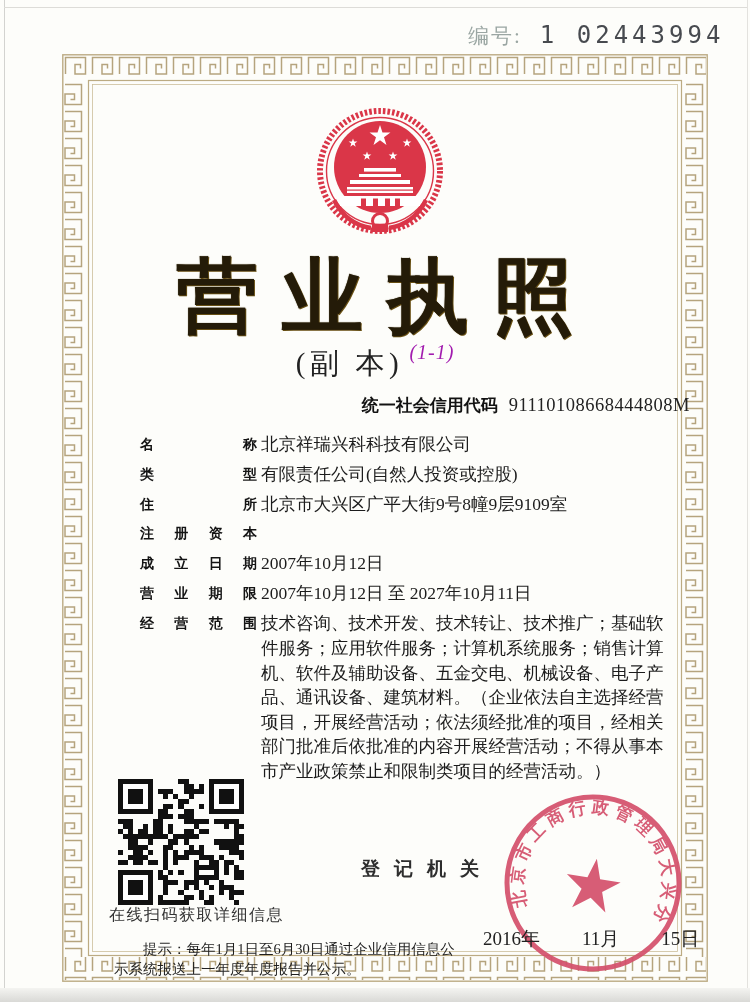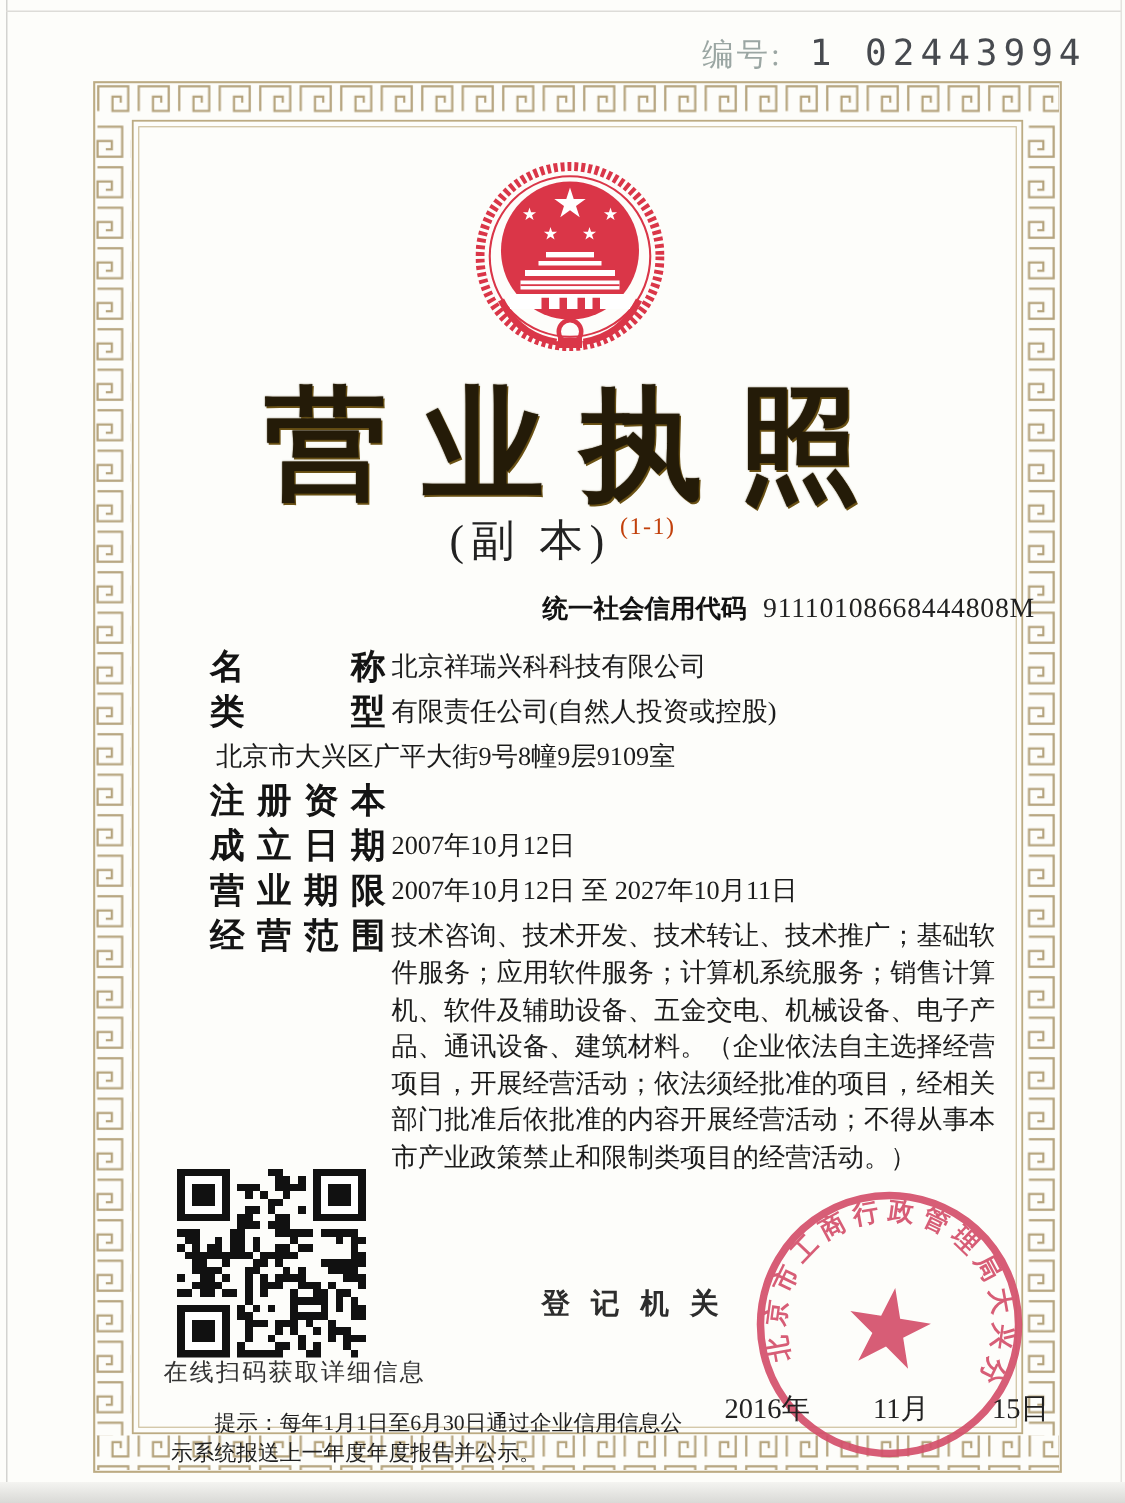--- a/index.html
+++ b/index.html
@@ -31,34 +31,34 @@
   
   .title-row{position:absolute;left:0;top:243px;width:100%;display:flex;justify-content:center;}
   .title-row h1{
     margin:0;font-family:"Liberation Sans","DejaVu Sans",sans-serif;
     font-size:81px;font-weight:900;letter-spacing:0.30em;margin-right:-0.30em;
     color:#241b08;
     text-shadow:0 0 1px #3a2c0d, 1px 1px 0 #6d5416;
   }
   .subtitle-row{position:absolute;left:0;top:341px;width:100%;text-align:center;}
   .subtitle-row .sub{font-size:29px;color:#222;letter-spacing:0.16em;font-family:Liberation Serif, serif;}
-  .subtitle-row .copyidx{font-size:16px;color:#c2410c;vertical-align:14px;margin-left:6px;letter-spacing:1px;}
+  .subtitle-row .copyidx{font-size:20px;color:#a21caf;vertical-align:14px;margin-left:6px;letter-spacing:1px;font-style:italic;}
 
   
   .credit{position:absolute;top:394px;right:60px;white-space:nowrap;}
   .credit .clab{font-family:"Liberation Sans","DejaVu Sans",sans-serif;
     font-weight:700;font-size:17px;color:#121212;}
   .credit .cval{font-size:18.5px;color:#222;letter-spacing:.5px;margin-left:7px;}
 
   
   .fields{position:absolute;left:140px;top:430px;width:524px;}
   .frow{display:flex;align-items:flex-start;}
   .frow .flabel{
     flex:0 0 117px;font-family:"Liberation Sans","DejaVu Sans",sans-serif;
-    font-weight:700;font-size:23px;color:#141414;line-height:29.8px;
+    font-weight:700;font-size:14px;color:#141414;line-height:29.8px;
     text-align:justify;text-align-last:justify;
   }
   .frow .fvalue{flex:1;margin-left:4px;font-size:17.5px;color:#1c1c1c;line-height:29.8px;}
   .frow.scope .fvalue{line-height:24.6px;padding-top:2.6px;}
 
   
   .qrwrap{position:absolute;left:118px;top:779px;width:126px;height:126px;}
   .qrwrap svg{display:block;width:126px;height:126px;}
   .qr-caption{position:absolute;left:109px;top:905px;font-size:16px;
     letter-spacing:1.5px;color:#333;}
@@ -162,20 +162,21 @@
   <div class="fields">
     <div class="frow">
       <span class="flabel">名称</span>
       <span class="fvalue">北京祥瑞兴科科技有限公司</span>
     </div>
     <div class="frow">
       <span class="flabel">类型</span>
       <span class="fvalue">有限责任公司(自然人投资或控股)</span>
     </div>
     <div class="frow">
+      <span class="flabel">住所</span>
       <span class="fvalue">北京市大兴区广平大街9号8幢9层9109室</span>
     </div>
     <div class="frow">
       <span class="flabel">注册资本</span>
     </div>
     <div class="frow">
       <span class="flabel">成立日期</span>
       <span class="fvalue">2007年10月12日</span>
     </div>
     <div class="frow">

